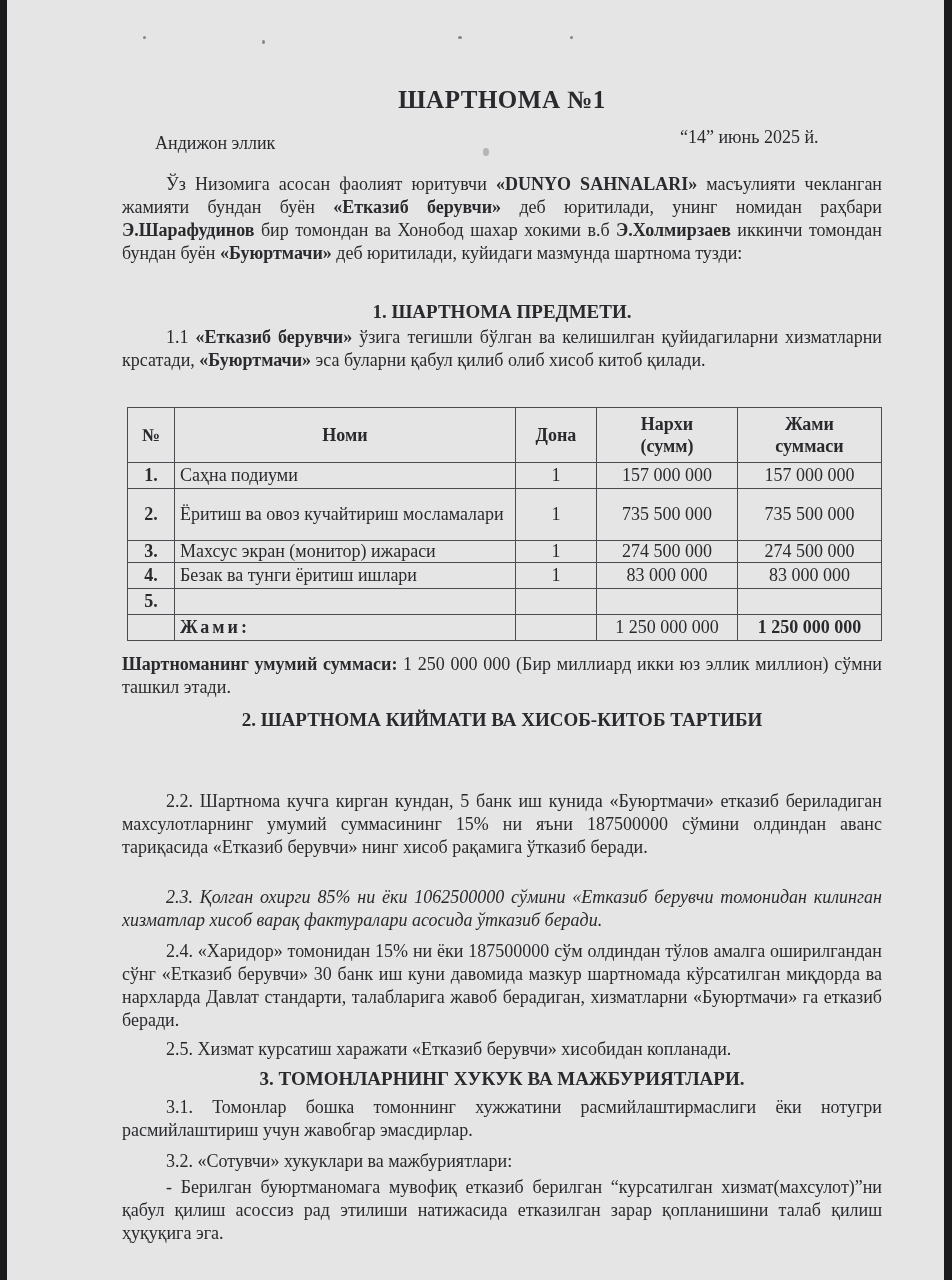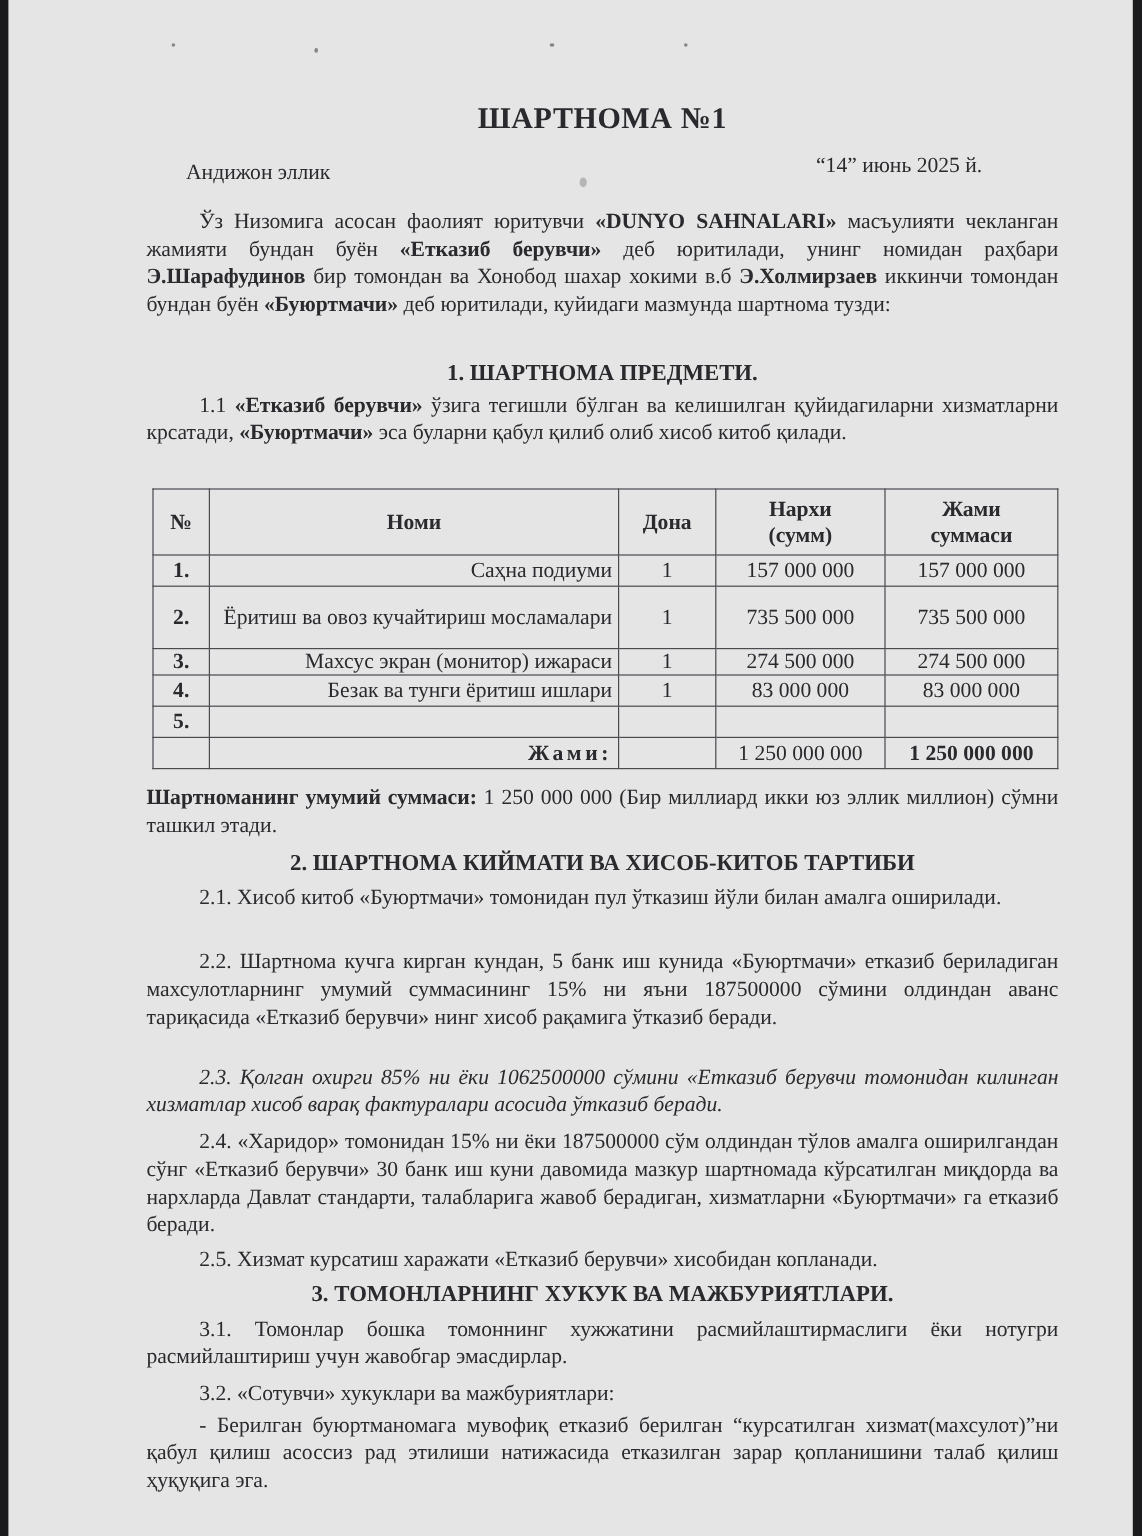--- a/index.html
+++ b/index.html
@@ -78,21 +78,21 @@
       font-family: "Liberation Serif", "DejaVu Serif", serif;
       color: #2a2a2e;
     }
     table.items td, table.items th {
       border: 1.4px solid #4a4a50;
       padding: 0 5px;
       vertical-align: middle;
     }
     table.items th { font-weight: bold; text-align: center; line-height: 22px; }
     .c-no { width: 36px; text-align: center; font-weight: bold; }
-    .c-name { width: 330px; text-align: right; }
+    .c-name { width: 330px; text-align: left; }
     .c-qty { width: 70px; text-align: center; }
     .c-price { width: 130px; text-align: center; }
     .c-total { width: 133px; text-align: center; }
     tr.h-head { height: 55px; }
     tr.h-r1 { height: 26px; }
     tr.h-r2 { height: 52px; }
     tr.h-r3 { height: 22px; }
     tr.h-r4 { height: 26px; }
     tr.h-r5 { height: 26px; }
     tr.h-tot { height: 26px; }
@@ -176,23 +176,20 @@
       <td class="c-total tot-bold">1 250 000 000</td>
     </tr>
   </tbody>
     </table>
 
   <div class="para" style="top:653px;">
     <b>Шартноманинг умумий суммаси:</b><span> 1 250 000 000 (Бир миллиард икки юз эллик миллион) сўмни ташкил этади.</span>
   </div>
 
   <div class="heading" style="top:709px;">2. ШАРТНОМА КИЙМАТИ ВА ХИСОБ-КИТОБ ТАРТИБИ</div>
-  <div class="para" style="top:736px;">
-    <span class="indent"></span><span>2.1. Хисоб китоб «Буюртмачи» томонидан пул ўтказиш йўли билан амалга оширилади.</span>
-  </div>
   <div class="para" style="top:790px;">
     <span class="indent"></span><span>2.2.  Шартнома кучга кирган кундан, 5 банк иш кунида «Буюртмачи» етказиб бериладиган махсулотларнинг умумий суммасининг 15% ни яъни 187500000 сўмини олдиндан аванс тариқасида «Етказиб берувчи» нинг хисоб рақамига ўтказиб беради.</span>
   </div>
   <div class="para" style="top:886px;font-style:italic;">
     <span class="indent"></span><span>2.3. Қолган охирги 85% ни ёки 1062500000 сўмини «Етказиб берувчи томонидан килинган хизматлар хисоб варақ фактуралари асосида ўтказиб беради.</span>
   </div>
   <div class="para" style="top:940px;">
     <span class="indent"></span><span>2.4. «Харидор» томонидан 15% ни ёки 187500000 сўм олдиндан тўлов амалга оширилгандан сўнг «Етказиб берувчи» 30 банк иш куни давомида мазкур шартномада кўрсатилган миқдорда ва нархларда Давлат стандарти, талабларига жавоб берадиган,  хизматларни «Буюртмачи» га етказиб беради.</span>
   </div>
   <div class="para" style="top:1038px;">

